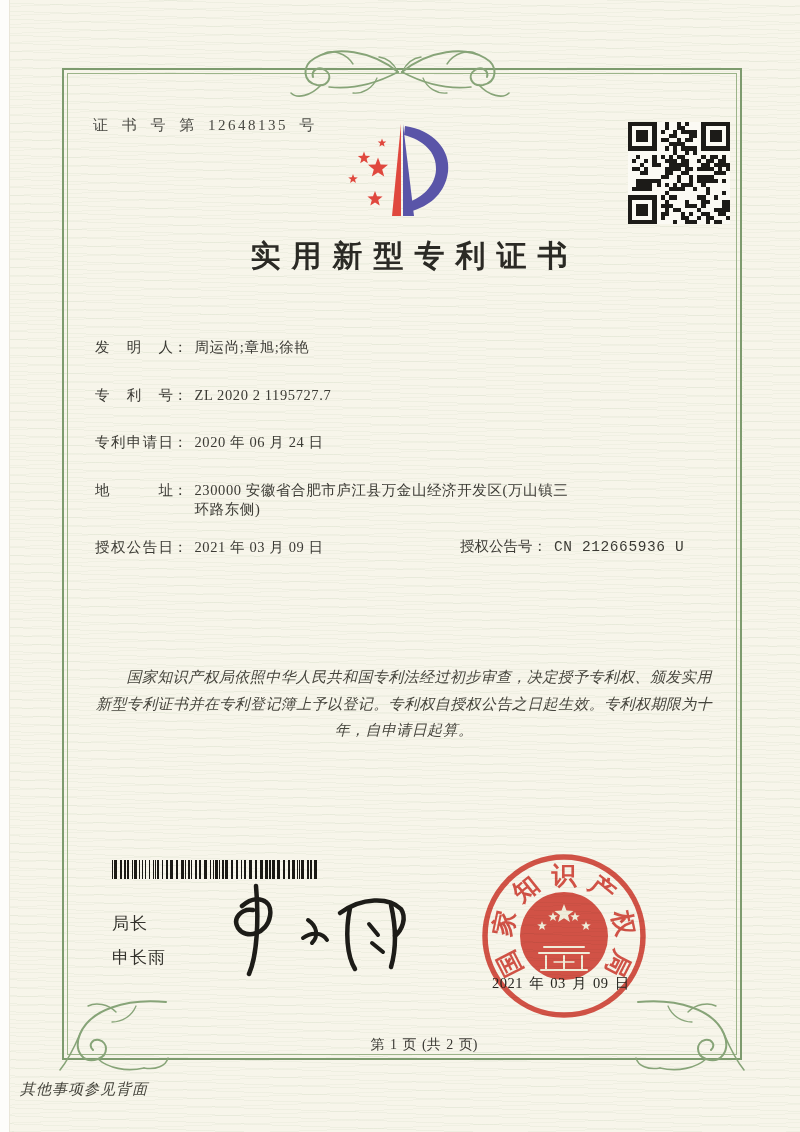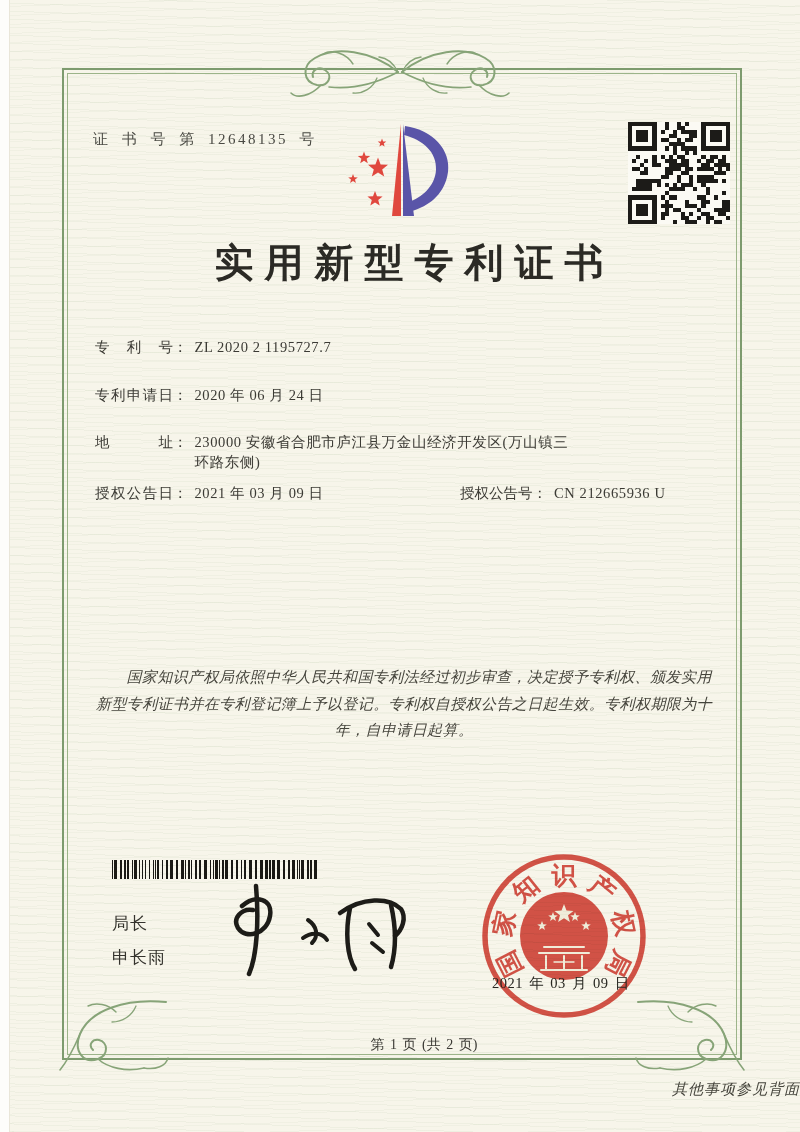--- a/index.html
+++ b/index.html
@@ -15,50 +15,50 @@
     overflow:hidden;
   }
   .scan-edge { position:absolute; left:0; top:0; bottom:0; width:10px; background:#fdfdfb; border-right:1px solid #e9e6d9; z-index:5; }
 
   
   .frame-outer { position:absolute; left:62px; top:68px; width:680px; height:992px; border:2px solid #7d9b6e; }
   .frame-inner { position:absolute; inset:3px; border:1px solid #9cb489; }
   .ornament { position:absolute; z-index:2; }
 
   
-  .cert-no { position:absolute; left:93px; top:130px; font-size:15px; letter-spacing:2.5px; word-spacing:5px; color:#4a4a44; }
+  .cert-no { position:absolute; left:93px; top:116px; font-size:15px; letter-spacing:2.5px; word-spacing:5px; color:#4a4a44; }
   .logo { position:absolute; left:335px; top:110px; }
   .qr { position:absolute; left:628px; top:122px; }
   .title { position:absolute; top:236px; left:0; width:100%; text-align:center;
-           font-size:39px; font-weight:600; letter-spacing:11px; padding-left:29px; color:#2b2a25; }
+           font-size:30px; font-weight:600; letter-spacing:11px; padding-left:29px; color:#2b2a25; }
 
   
   .fields { position:absolute; left:95px; top:338px; width:618px; font-size:14.5px; color:#3b3a34; }
   .frow { margin-bottom:28px; line-height:1.35; position:relative; }
-  .frow.addr { margin-bottom:12px; }
+  .frow.addr { margin-bottom:18px; }
   .flabel { display:inline-block; width:78px; text-align:justify; text-align-last:justify; vertical-align:top; }
   .fcolon { display:inline-block; margin-right:7px; vertical-align:top; }
   .fvalue { display:inline-block; letter-spacing:.6px; vertical-align:top; }
   .frow.addr .fvalue { width:378px; }
-  .pair2 { position:absolute; left:365px; top:0; white-space:nowrap; }
+  .pair2 { position:absolute; left:365px; top:0; white-space:nowrap;font-family:Liberation Mono, monospace; }
 
   
   .bodytext { position:absolute; left:95px; top:664px; width:618px; font-size:15px; font-style:italic;
               line-height:1.78; color:#45443c; letter-spacing:.4px; }
   .bodytext p { text-indent:2em;text-align:center; }
 
   
   .barcode { position:absolute; left:112px; top:860px; }
   .signer-title { position:absolute; left:112px; top:912px; font-size:17px; letter-spacing:1px; }
   .signer-name  { position:absolute; left:112px; top:946px; font-size:17px; letter-spacing:1px;font-family:Liberation Serif, serif; }
   .signature { position:absolute; left:212px; top:872px; }
   .seal { position:absolute; left:480px; top:852px; opacity:.92; mix-blend-mode:multiply; }
   .seal-date { position:absolute; left:492px; top:974px; font-size:14.5px; color:#262620; letter-spacing:.5px; word-spacing:2px; z-index:3; }
   .page-info { position:absolute; top:1036px; left:0; width:100%; text-align:center; font-size:14px; word-spacing:2px; color:#3b3a34;margin-left:24px; }
-  .back-note { position:absolute; top:1080px; left:0; width:100%; text-align:right; font-size:15px; font-style:italic; letter-spacing:1px; color:#45443c;padding-left:20px; }
+  .back-note { position:absolute; top:1080px; left:0; width:100%; text-align:left; font-size:15px; font-style:italic; letter-spacing:1px; color:#45443c;padding-left:20px; }
 </style>
 </head>
 <body>
 
 <div class="scan-edge"></div>
 
 <div class="frame-outer">
   <div class="frame-inner"></div>
 </div>
 
@@ -315,20 +315,23 @@
       <rect x="19" y="24" width="1" height="1"></rect>
       <rect x="21" y="24" width="1" height="1"></rect>
       <rect x="22" y="24" width="1" height="1"></rect>
     </g>
 </svg>
 
 <div class="title">实用新型专利证书</div>
 
 <div class="fields">
   <div class="frow">
+    <span class="flabel">发明人</span><span class="fcolon">：</span><span class="fvalue">周运尚;章旭;徐艳</span>
+  </div>
+  <div class="frow">
     <span class="flabel">专利号</span><span class="fcolon">：</span><span class="fvalue">ZL 2020 2 1195727.7</span>
   </div>
   <div class="frow">
     <span class="flabel">专利申请日</span><span class="fcolon">：</span><span class="fvalue">2020 年 06 月 24 日</span>
   </div>
   <div class="frow addr">
     <span class="flabel">地址</span><span class="fcolon">：</span><span class="fvalue">230000 安徽省合肥市庐江县万金山经济开发区(万山镇三环路东侧)</span>
   </div>
   <div class="frow">
     <span class="flabel">授权公告日</span><span class="fcolon">：</span><span class="fvalue">2021 年 03 月 09 日</span>

